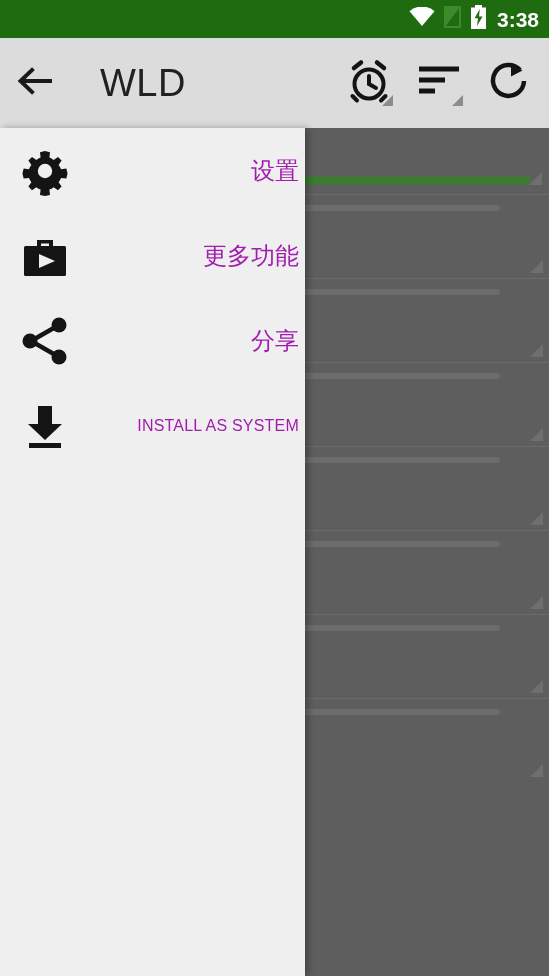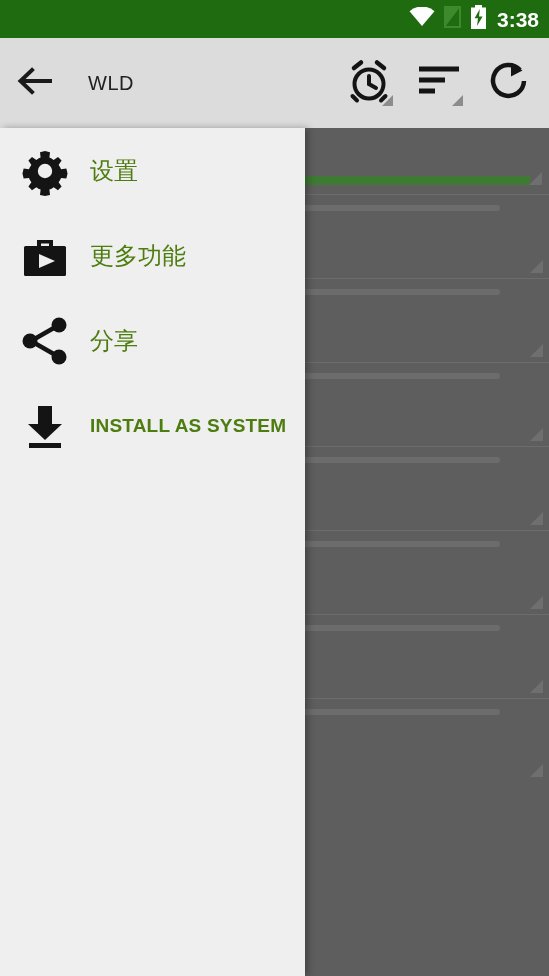--- a/index.html
+++ b/index.html
@@ -23,22 +23,22 @@
     letter-spacing:0px; line-height:1; margin-left:2px;
   }
 
   
   #toolbar {
     position:absolute; left:0; top:38px; width:549px; height:90px;
     background:#dcdcdc; display:flex; align-items:center;
   }
   #back-button { width:72px; height:90px; display:flex; align-items:center; justify-content:center; }
   #app-title {
-    font-size:20px; color:#212121; font-weight:400;
-    margin-left:16px; letter-spacing:0.5px;
+    font-size:38px; color:#212121; font-weight:400;
+    margin-left:28px; letter-spacing:0.5px;
   }
   #toolbar-actions { margin-left:auto; display:flex; align-items:center; gap:6px; padding-right:8px; }
   .tb-action { position:relative; width:64px; height:90px; display:flex; align-items:center; justify-content:center; }
   .tb-caret {
     position:absolute; right:8px; bottom:22px;
     width:0;height:0;border-left:11px solid transparent;border-bottom:11px solid #8c8c8c;
   }
 
   
   #content {
@@ -88,24 +88,24 @@
     box-shadow:3px 0 7px rgba(0,0,0,0.30);
   }
   .drawer-item {
     position:relative; height:85px; display:flex; align-items:center;
   }
   .drawer-icon {
     width:90px; display:flex; align-items:center; justify-content:center;
     flex:0 0 90px;
   }
   .drawer-label {
-    flex:1; text-align:left; font-size:24px; color:#4d7c0f;
-    padding-right:16px;
-  }
-  .drawer-label.latin { font-size:19px; font-weight:bold; letter-spacing:0.2px; }
+    flex:1; text-align:right; font-size:24px; color:#a21caf;
+    padding-right:6px;
+  }
+  .drawer-label.latin { font-size:16px; font-weight:normal; letter-spacing:0.2px; }
 </style>
 </head>
 <body>
 
 <div id="screen">
 
   <div id="status-bar" style="background: rgb(30, 107, 16);">
     <span class="sb-icon">
       <svg width="26" height="20" viewBox="0 0 26 20">
         <path d="M13 19 L0.5 4.2 A19 19 0 0 1 25.5 4.2 Z" fill="#ffffff"></path>

